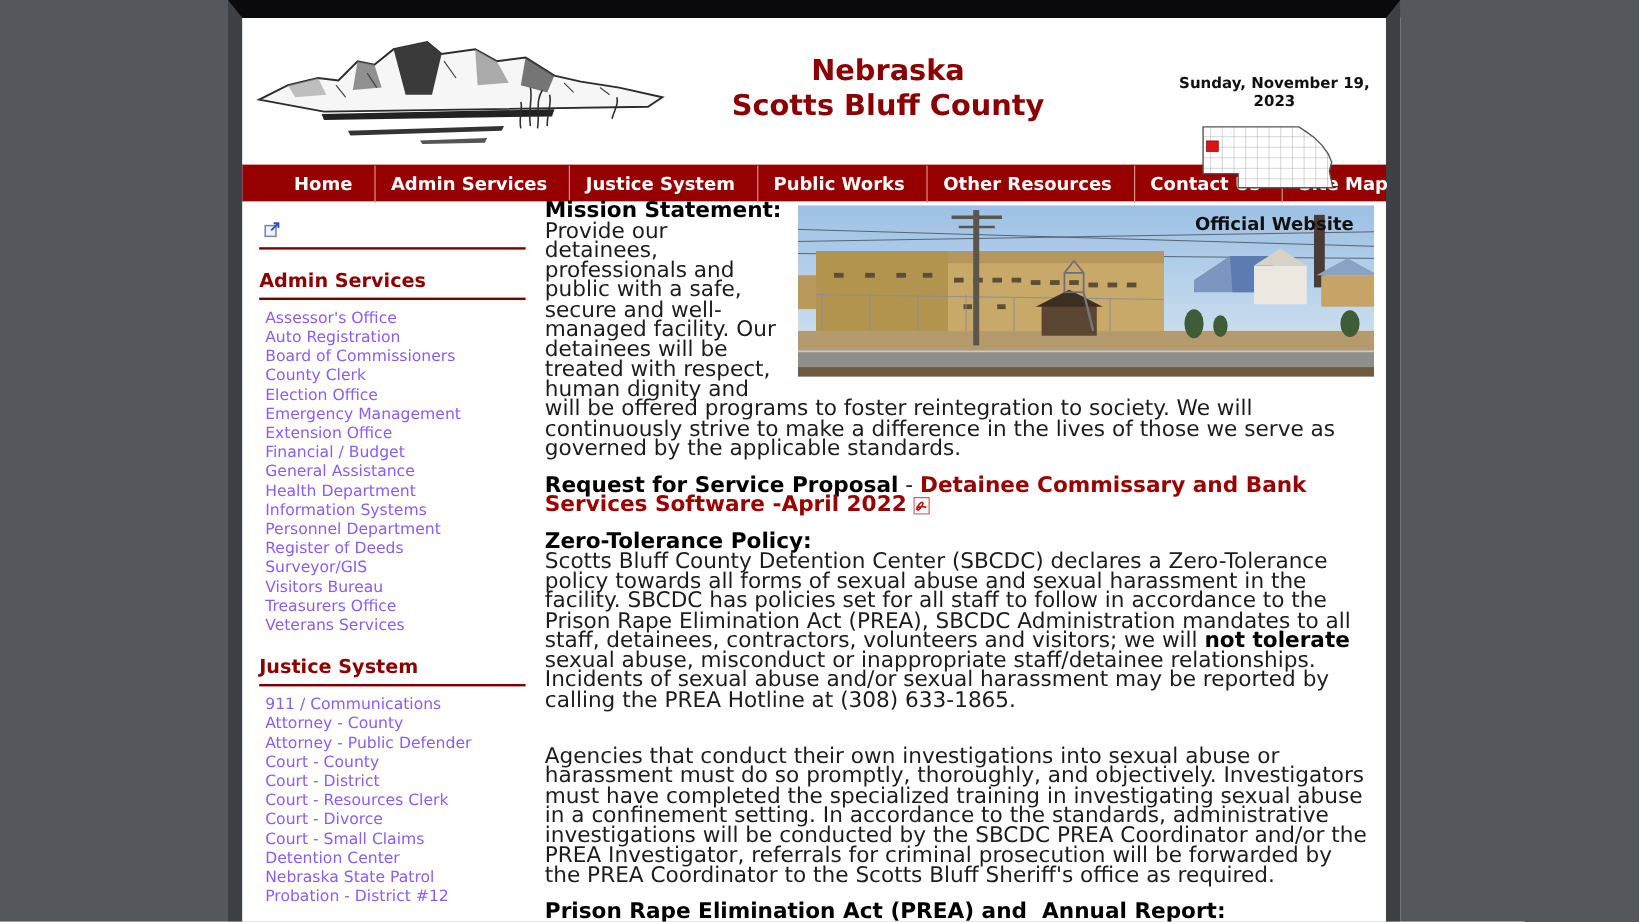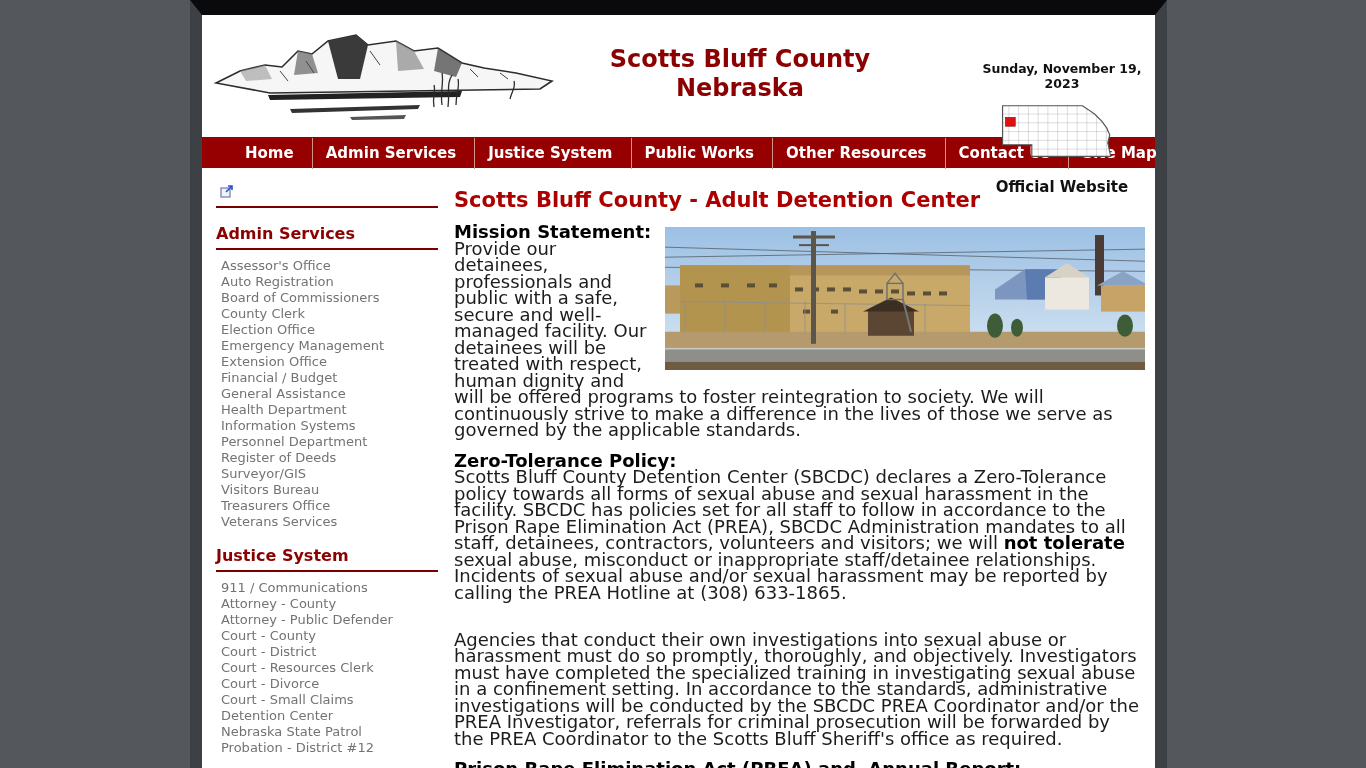--- a/index.html
+++ b/index.html
@@ -41,21 +41,21 @@
   .sidebar{width:250px;box-sizing:border-box;padding:14px 0 0 14px;flex:none;}
   .mobi{
     color:#8B0000;font-weight:bold;font-size:15px;line-height:19px;
     max-width:175px;cursor:pointer;
   }
   .ext-icon{vertical-align:-2px;margin-left:4px;}
   .sep{border:0;border-top:2px solid #7a0000;margin:5px 0 0 0;width:222px;}
   .section-title{color:#8B0000;font-weight:bold;font-size:16px;margin-top:16px;}
   .side-links{margin-top:8px;}
   .side-link{
-    font-size:13px;line-height:16px;color:#737373;padding-left:5px;cursor:pointer;
+    font-size:13px;line-height:16px;color:#8b5cf6;padding-left:5px;cursor:pointer;
   }
   
   .main{flex:1;padding:0 10px 0 2px;box-sizing:border-box;}
   .main h1{font-size:21px;color:#AC0000;margin:20px 0 12px 0;font-weight:bold;}
   .main p{font-size:18px;line-height:16.5px;color:#1c1c1c;margin:0 0 14px 0;}
   .photo{float:right;width:480px;height:143px;margin:3px 0 8px 12px;}
   .main strong{color:#000;}
   .redlink{color:#990000;font-weight:bold;text-decoration:none;cursor:pointer;}
   .prewrap{white-space:pre-wrap;}
   .pdf-icon{vertical-align:-3px;margin-left:5px;cursor:pointer;}
@@ -89,22 +89,22 @@
         <path d="M232,84 C230,70 234,62 232,52"></path>
         <path d="M238,86 C240,70 236,64 242,54"></path>
         <path d="M246,84 C246,72 250,66 248,58"></path>
         <path d="M224,86 C222,76 226,70 224,64"></path>
         <path d="M300,78 C302,70 306,66 304,60"></path>
       </g>
       <path d="M140,96 L196,94 L194,98 L142,99 Z" fill="#555"></path>
     </svg>
 
     <div class="page-title">
+      <div>Nebraska</div>
       <div>Scotts Bluff County</div>
-      <div>Nebraska</div>
     </div>
 
     <div class="right-block">
       <div class="date-text">Sunday, November 19, 2023</div>
       <svg class="ne-map" viewBox="0 0 130 78" xmlns="http://www.w3.org/2000/svg">
         <defs>
           <pattern id="grid" width="10" height="9" patternUnits="userSpaceOnUse">
             <rect width="10" height="9" fill="#fff"></rect>
             <path d="M10,0 H0 V9" fill="none" stroke="#9a9a9a" stroke-width="0.7"></path>
           </pattern>
@@ -211,21 +211,20 @@
 
             <div class="side-link">Nebraska State Patrol</div>
 
             <div class="side-link">Probation - District #12</div>
 
           </div>
       </div>
     </div>
 
     <div class="main">
-      <h1>Scotts Bluff County - Adult Detention Center</h1>
 
       <p>
         <svg class="photo" viewBox="0 0 480 142" xmlns="http://www.w3.org/2000/svg" preserveAspectRatio="none">
           <defs>
             <linearGradient id="sky" x1="0" y1="0" x2="0" y2="1">
               <stop offset="0" stop-color="#9cc0e4"></stop>
                 <stop offset="1" stop-color="#d9e7f2"></stop>
             </linearGradient>
           </defs>
           <rect width="480" height="142" fill="url(#sky)"></rect>
@@ -287,20 +286,26 @@
               <ellipse cx="352" cy="100" rx="6" ry="9"></ellipse>
             <ellipse cx="460" cy="98" rx="8" ry="11"></ellipse>
           </g>
           <rect x="0" y="120" width="480" height="16" fill="#8e8e8a"></rect>
           <line x1="0" y1="121" x2="480" y2="121" stroke="#c9c9c4" stroke-width="1.5"></line>
           <rect x="0" y="134" width="480" height="8" fill="#6d5b42"></rect>
         </svg>
         <strong>Mission Statement:</strong><span> Provide our detainees, professionals and public with a safe, secure and well-managed facility. Our detainees will be treated with respect, human dignity and will be offered programs to foster reintegration to society. We will continuously strive to make a difference in the lives of those we serve as governed by the applicable standards.</span>
       </p>
 
+      <p>
+        <strong>Request for Service Proposal</strong><span> - </span><a class="redlink">Detainee Commissary and Bank Services Software -April 2022</a><svg class="pdf-icon" width="14" height="15" viewBox="0 0 14 15" xmlns="http://www.w3.org/2000/svg">
+            <rect x="0.7" y="0.7" width="12.6" height="13.6" fill="#fff" stroke="#c06060" stroke-width="1"></rect>
+            <path d="M3,11 C3,7 7,4 8,5 C9,6 5,11 3.5,11.5 M4,9 C6,8 9,8 11,9" fill="none" stroke="#cc1111" stroke-width="1.4"></path>
+          </svg>
+      </p>
 
       <p>
         <strong>Zero-Tolerance Policy:</strong><br>
         <span>Scotts Bluff County Detention Center (SBCDC) declares a Zero-Tolerance policy towards all forms of sexual abuse and sexual harassment in the facility. SBCDC has policies set for all staff to follow in accordance to the Prison Rape Elimination Act (PREA), SBCDC Administration mandates to all staff, detainees, contractors, volunteers and visitors; we will </span><strong>not tolerate</strong><span> sexual abuse, misconduct or inappropriate staff/detainee relationships. Incidents of sexual abuse and/or sexual harassment may be reported by calling the PREA Hotline at (308) 633-1865.</span>
       </p>
 
       <p>
         <br>
         <span>Agencies that conduct their own investigations into sexual abuse or harassment must do so promptly, thoroughly, and objectively. Investigators must have completed the specialized training in investigating sexual abuse in a confinement setting. In accordance to the standards, administrative investigations will be conducted by the SBCDC PREA Coordinator and/or the PREA Investigator, referrals for criminal prosecution will be forwarded by the PREA Coordinator to the Scotts Bluff Sheriff's office as required.</span>
       </p>

